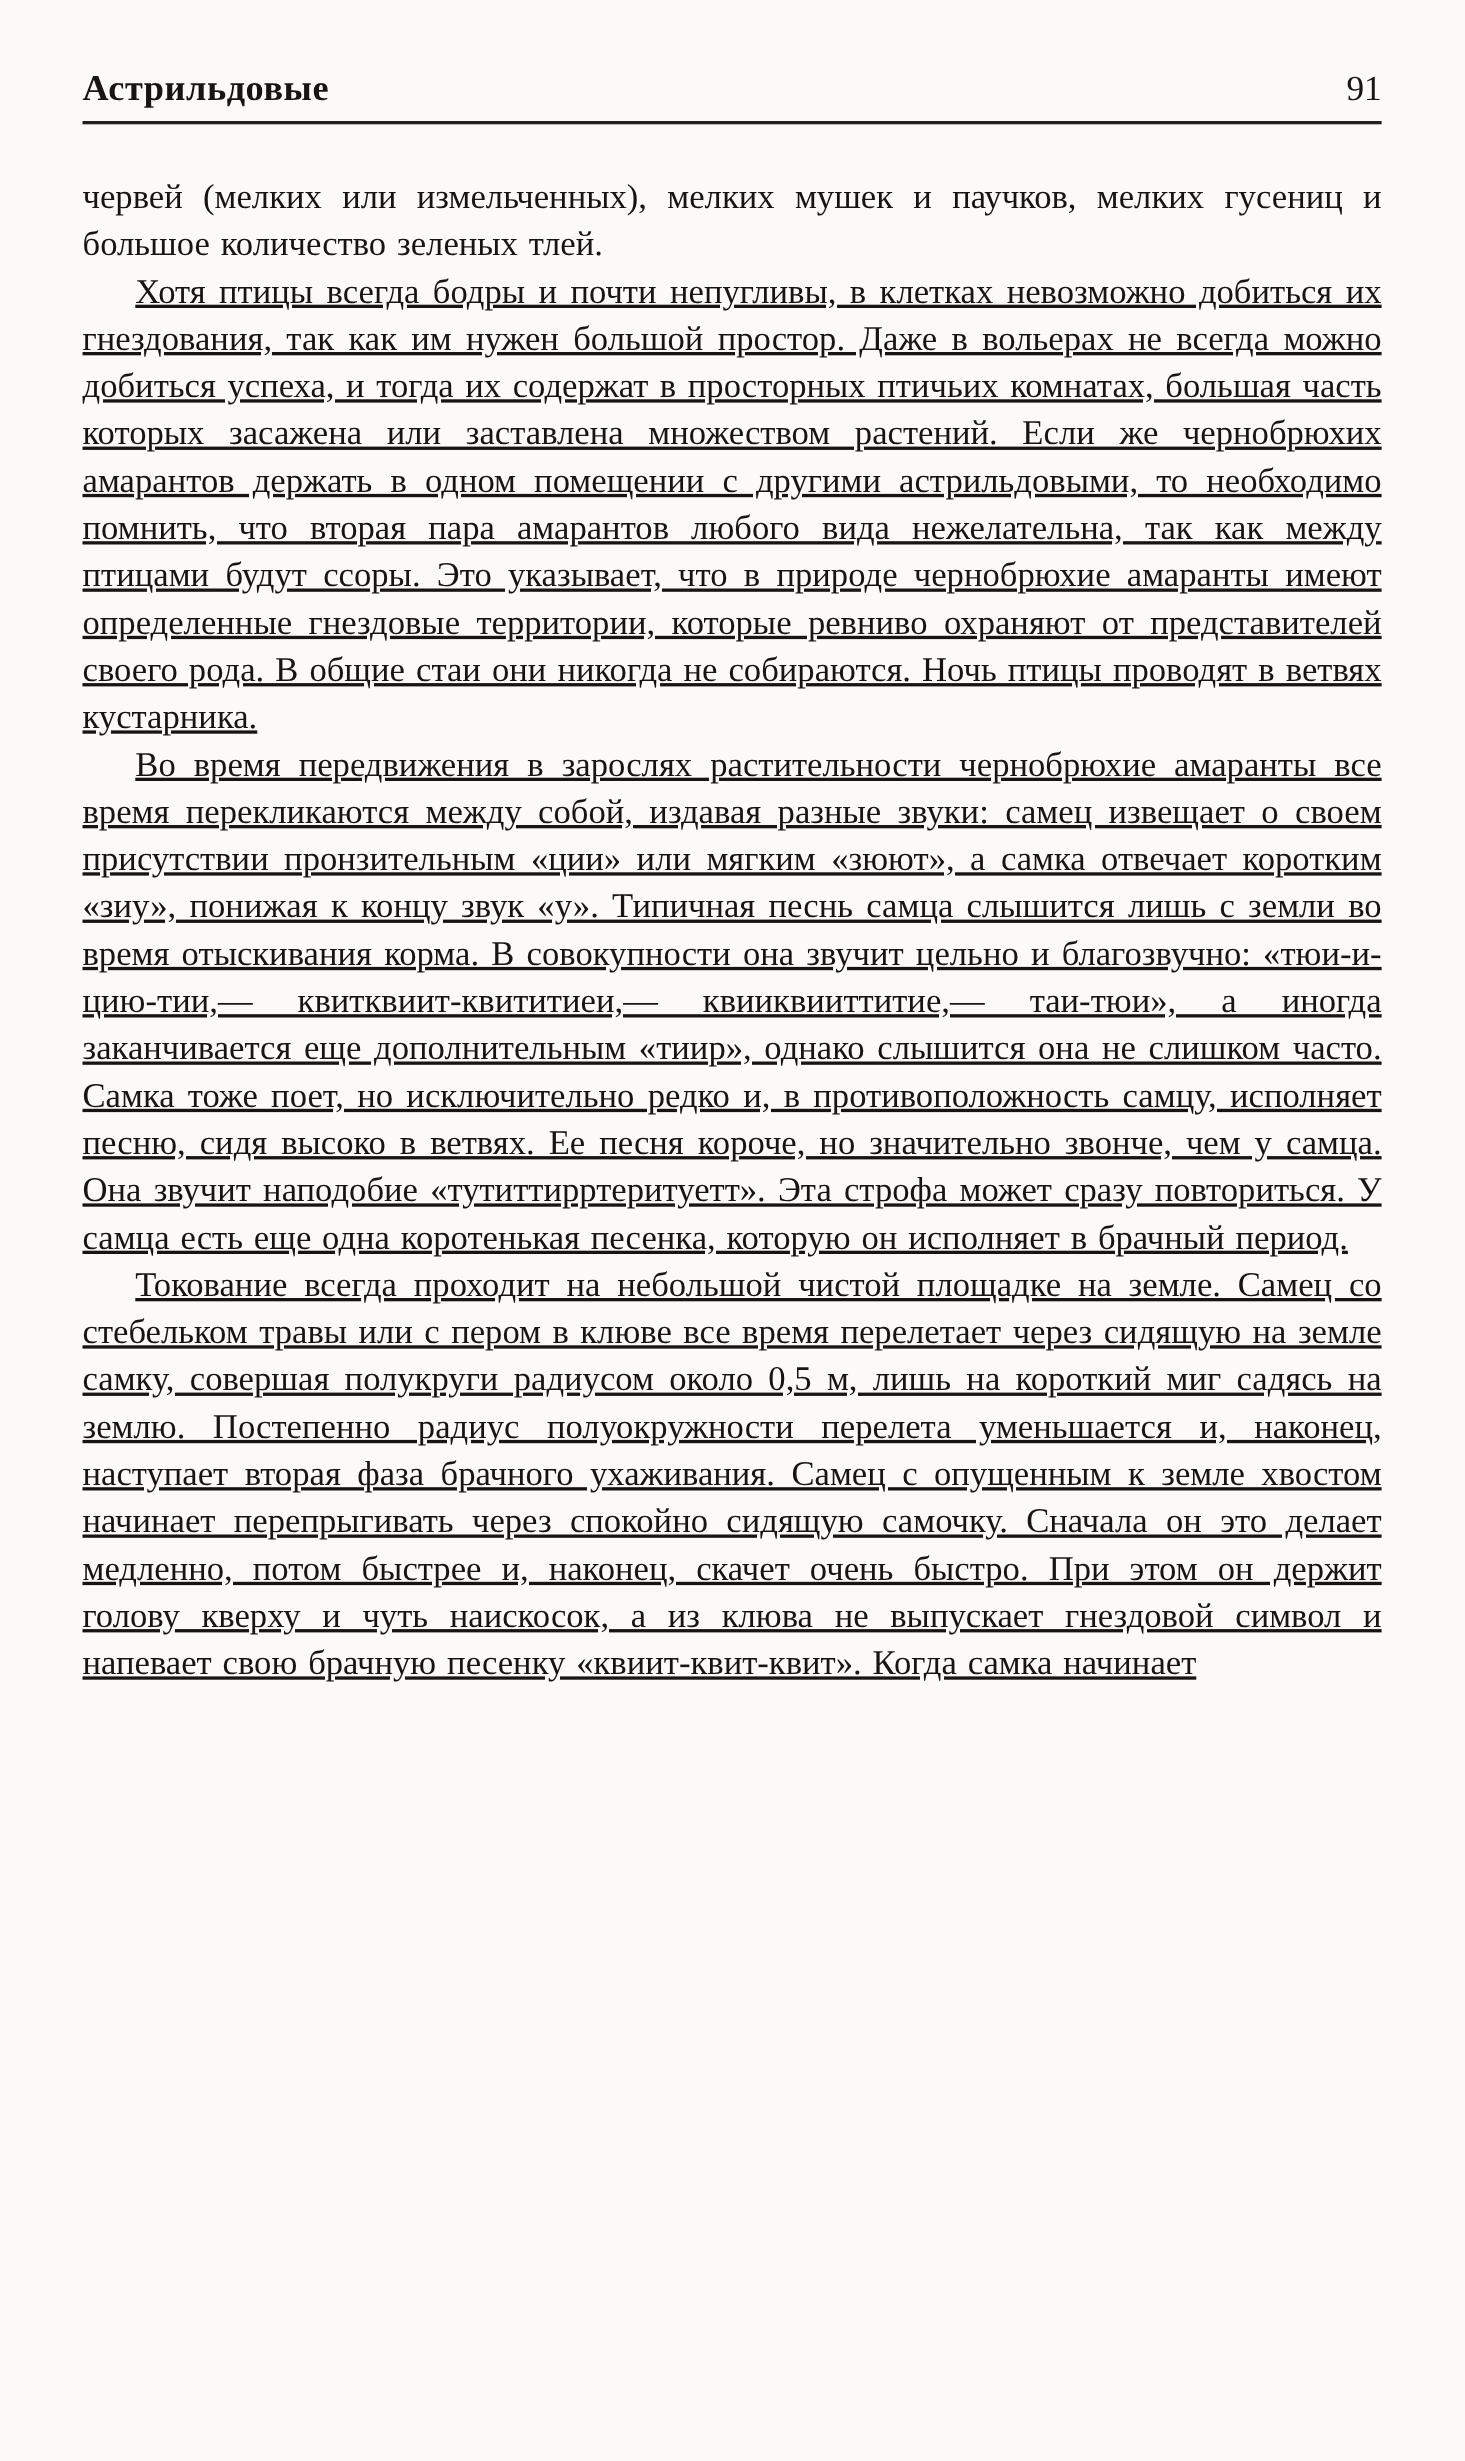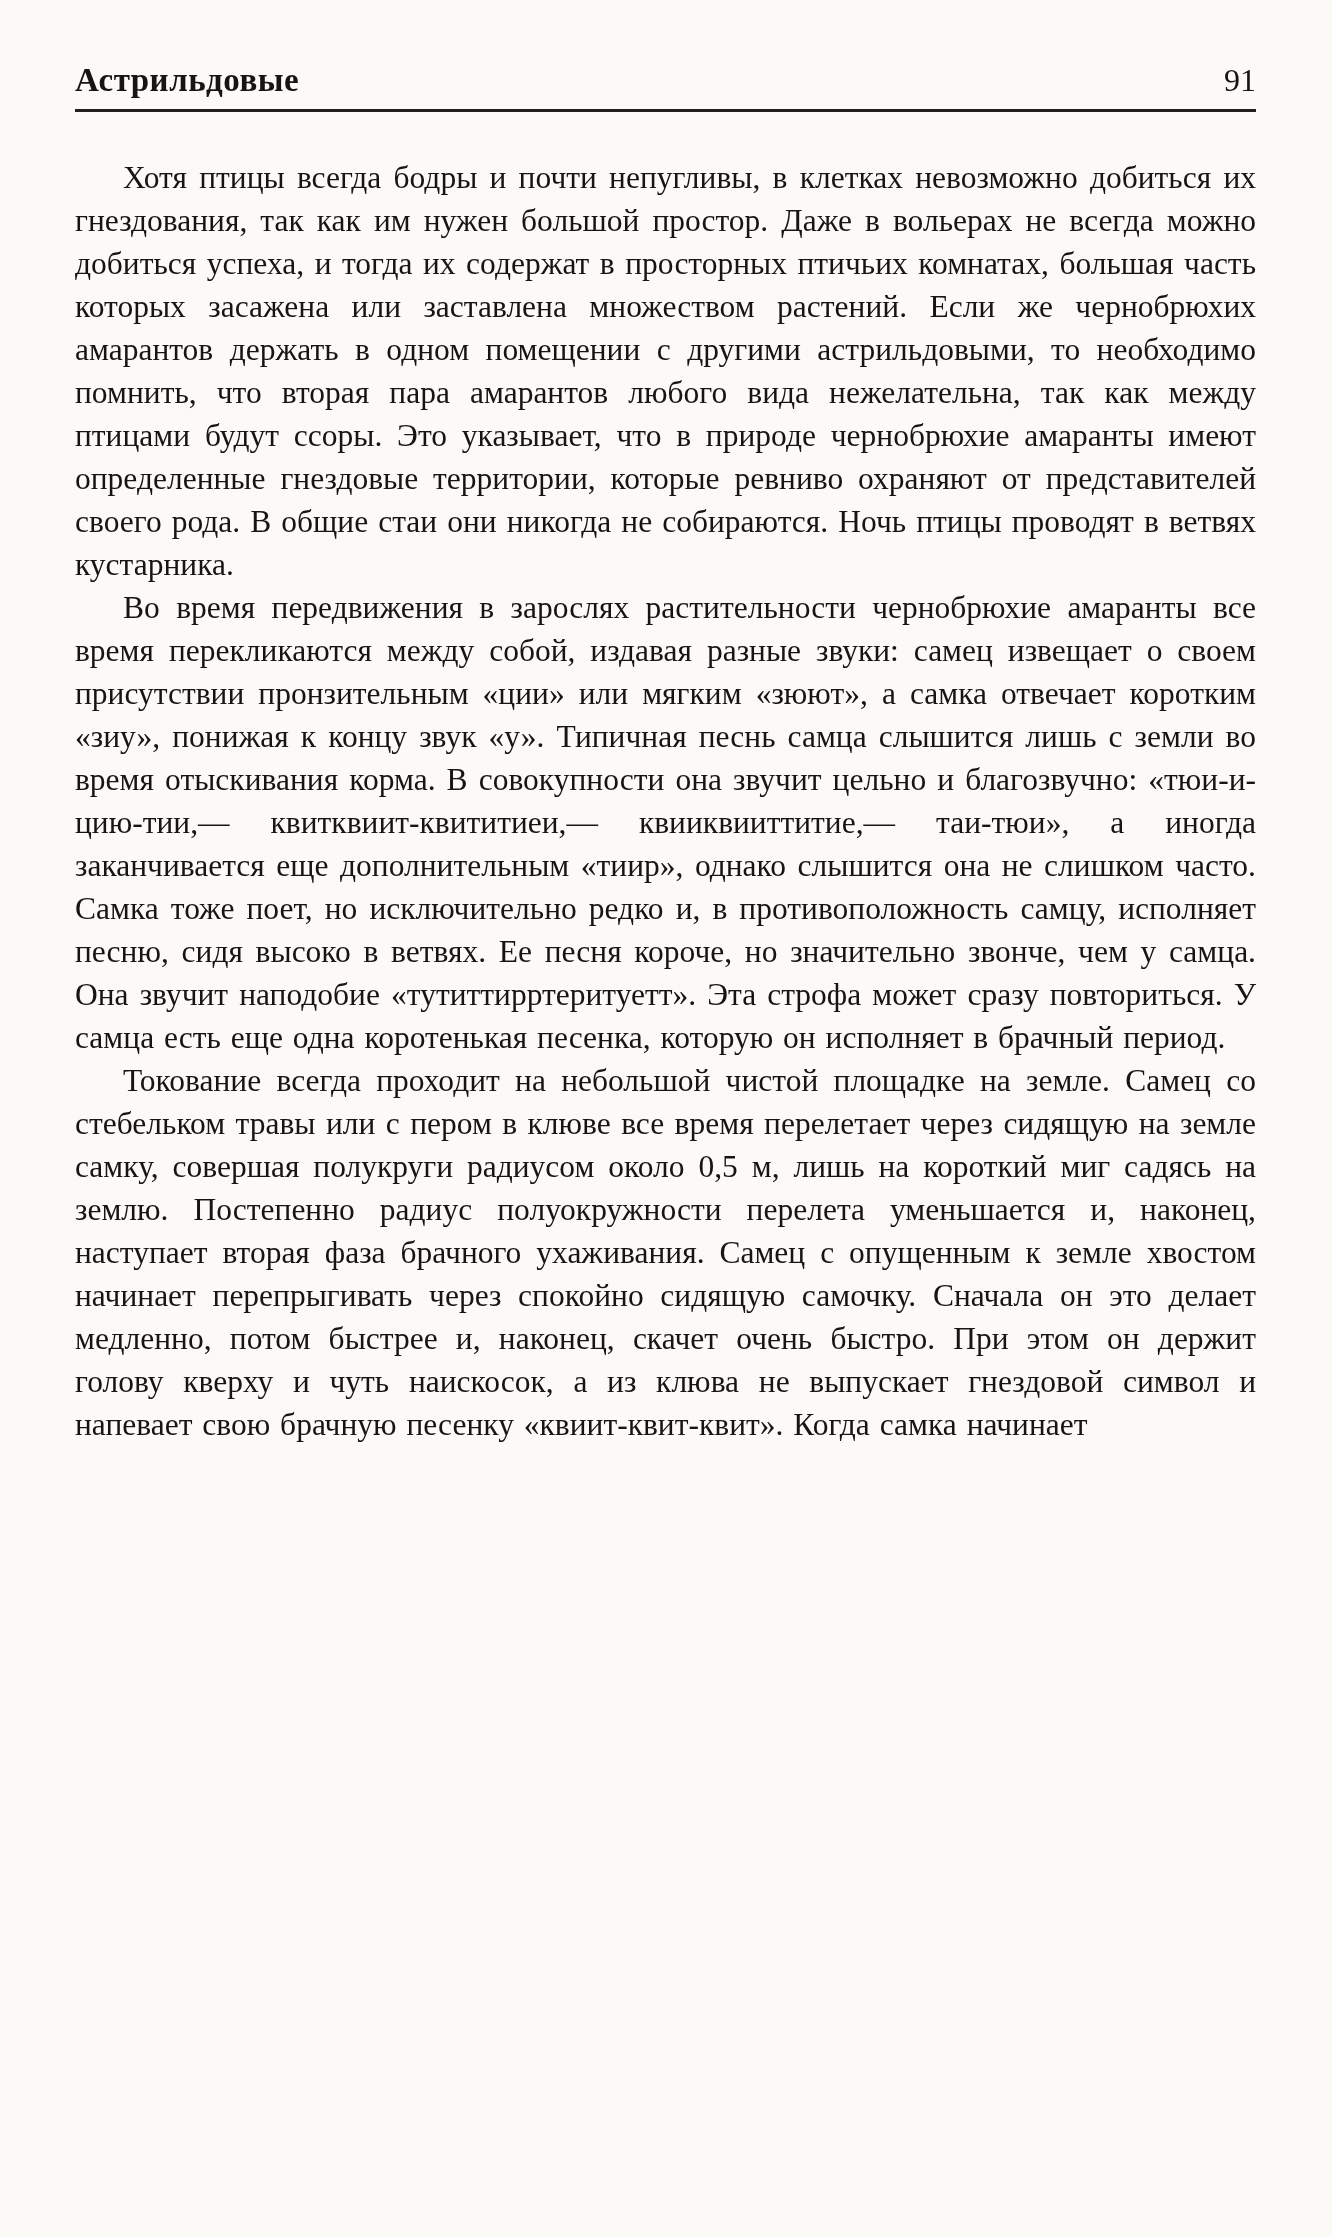--- a/index.html
+++ b/index.html
@@ -44,31 +44,33 @@
     line-height: 43px;
     text-align: justify;
     word-spacing: 2px;
   }
   .body-text p {
     margin: 0;
     text-indent: 0;
   }
   .body-text p.indent {
     text-indent: 48px;
+    text-decoration: underline;
   }
 </style>
 </head>
 <body>
 
 <div class="page">
 
   <div class="page-header">
     <span class="title">Астрильдовые</span>
     <span class="pagenum">91</span>
   </div>
 
   <div class="body-text">
+    <p>червей (мелких или измельченных), мелких мушек и паучков, мелких гусениц и большое количество зеленых тлей.</p>
     <p class="indent">Хотя птицы всегда бодры и почти непугливы, в клетках невозможно добиться их гнездования, так как им нужен большой простор. Даже в вольерах не всегда можно добиться успеха, и тогда их содержат в просторных птичьих комнатах, большая часть которых засажена или заставлена множеством растений. Если же чернобрюхих амарантов держать в одном помещении с другими астрильдовыми, то необходимо помнить, что вторая пара амарантов любого вида нежелательна, так как между птицами будут ссоры. Это указывает, что в природе чернобрюхие амаранты имеют определенные гнездовые территории, которые ревниво охраняют от представителей своего рода. В общие стаи они никогда не собираются. Ночь птицы проводят в ветвях кустарника.</p>
     <p class="indent">Во время передвижения в зарослях растительности чернобрюхие амаранты все время перекликаются между собой, издавая разные звуки: самец извещает о своем присутствии пронзительным «ции» или мягким «зюют», а самка отвечает коротким «зиу», понижая к концу звук «у». Типичная песнь самца слышится лишь с земли во время отыскивания корма. В совокупности она звучит цельно и благозвучно: «тюи-и-цию-тии,— квитквиит-квититиеи,— квииквииттитие,— таи-тюи», а иногда заканчивается еще дополнительным «тиир», однако слышится она не слишком часто. Самка тоже поет, но исключительно редко и, в противоположность самцу, исполняет песню, сидя высоко в ветвях. Ее песня короче, но значительно звонче, чем у самца. Она звучит наподобие «тутиттирртеритуетт». Эта строфа может сразу повториться. У самца есть еще одна коротенькая песенка, которую он исполняет в брачный период.</p>
     <p class="indent">Токование всегда проходит на небольшой чистой площадке на земле. Самец со стебельком травы или с пером в клюве все время перелетает через сидящую на земле самку, совершая полукруги радиусом около 0,5 м, лишь на короткий миг садясь на землю. Постепенно радиус полуокружности перелета уменьшается и, наконец, наступает вторая фаза брачного ухаживания. Самец с опущенным к земле хвостом начинает перепрыгивать через спокойно сидящую самочку. Сначала он это делает медленно, потом быстрее и, наконец, скачет очень быстро. При этом он держит голову кверху и чуть наискосок, а из клюва не выпускает гнездовой символ и напевает свою брачную песенку «квиит-квит-квит». Когда самка начинает</p>
   </div>
 
 </div>
 
 </body></html>

